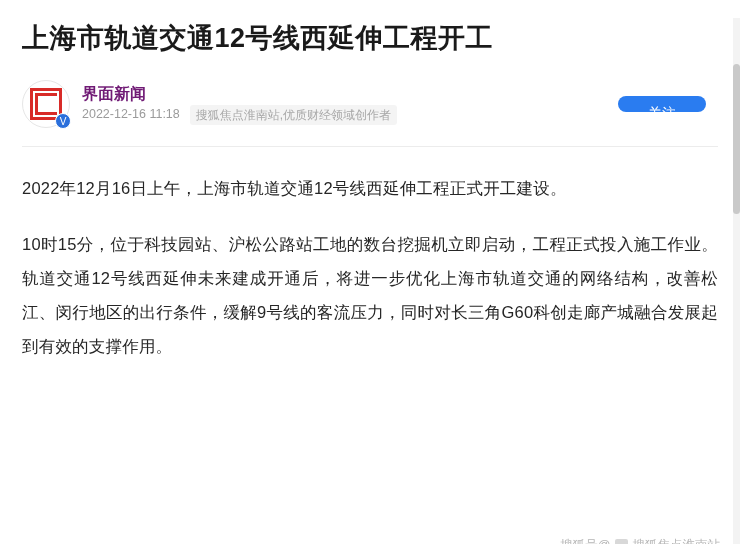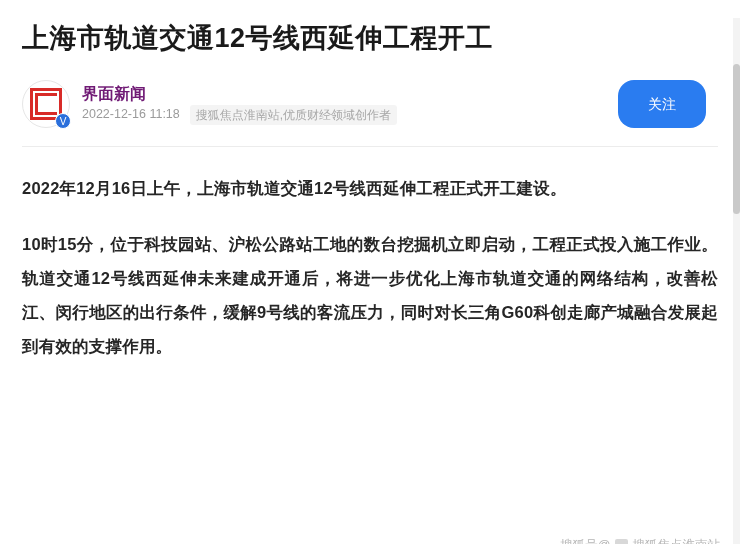--- a/index.html
+++ b/index.html
@@ -111,35 +111,34 @@
     color: #a8a8a8;
     background: #f4f4f4;
     border-radius: 3px;
     padding: 2px 6px;
     line-height: 16px;
     white-space: nowrap;
   }
   .follow-button {
     flex: 0 0 auto;
     width: 88px;
-    height: 48px;
+    height: 16px;
     border-radius: 16px;
     background: #2a7cf0;
     color: #ffffff;
     font-size: 14px;
     line-height: 32px;
     text-align: center;
     border: none;
     cursor: pointer;
     font-family: "Liberation Sans", sans-serif;
     margin-right: 12px;
   }
   .article-body {
     margin-top: 24px;
-    font-weight: bold;
   }
   .article-body p {
     font-size: 16.5px;
     line-height: 34px;
     color: #262626;
     margin: 0 0 22px 0;
     text-align: justify;
     letter-spacing: 0.2px;
   }
   .watermark {

